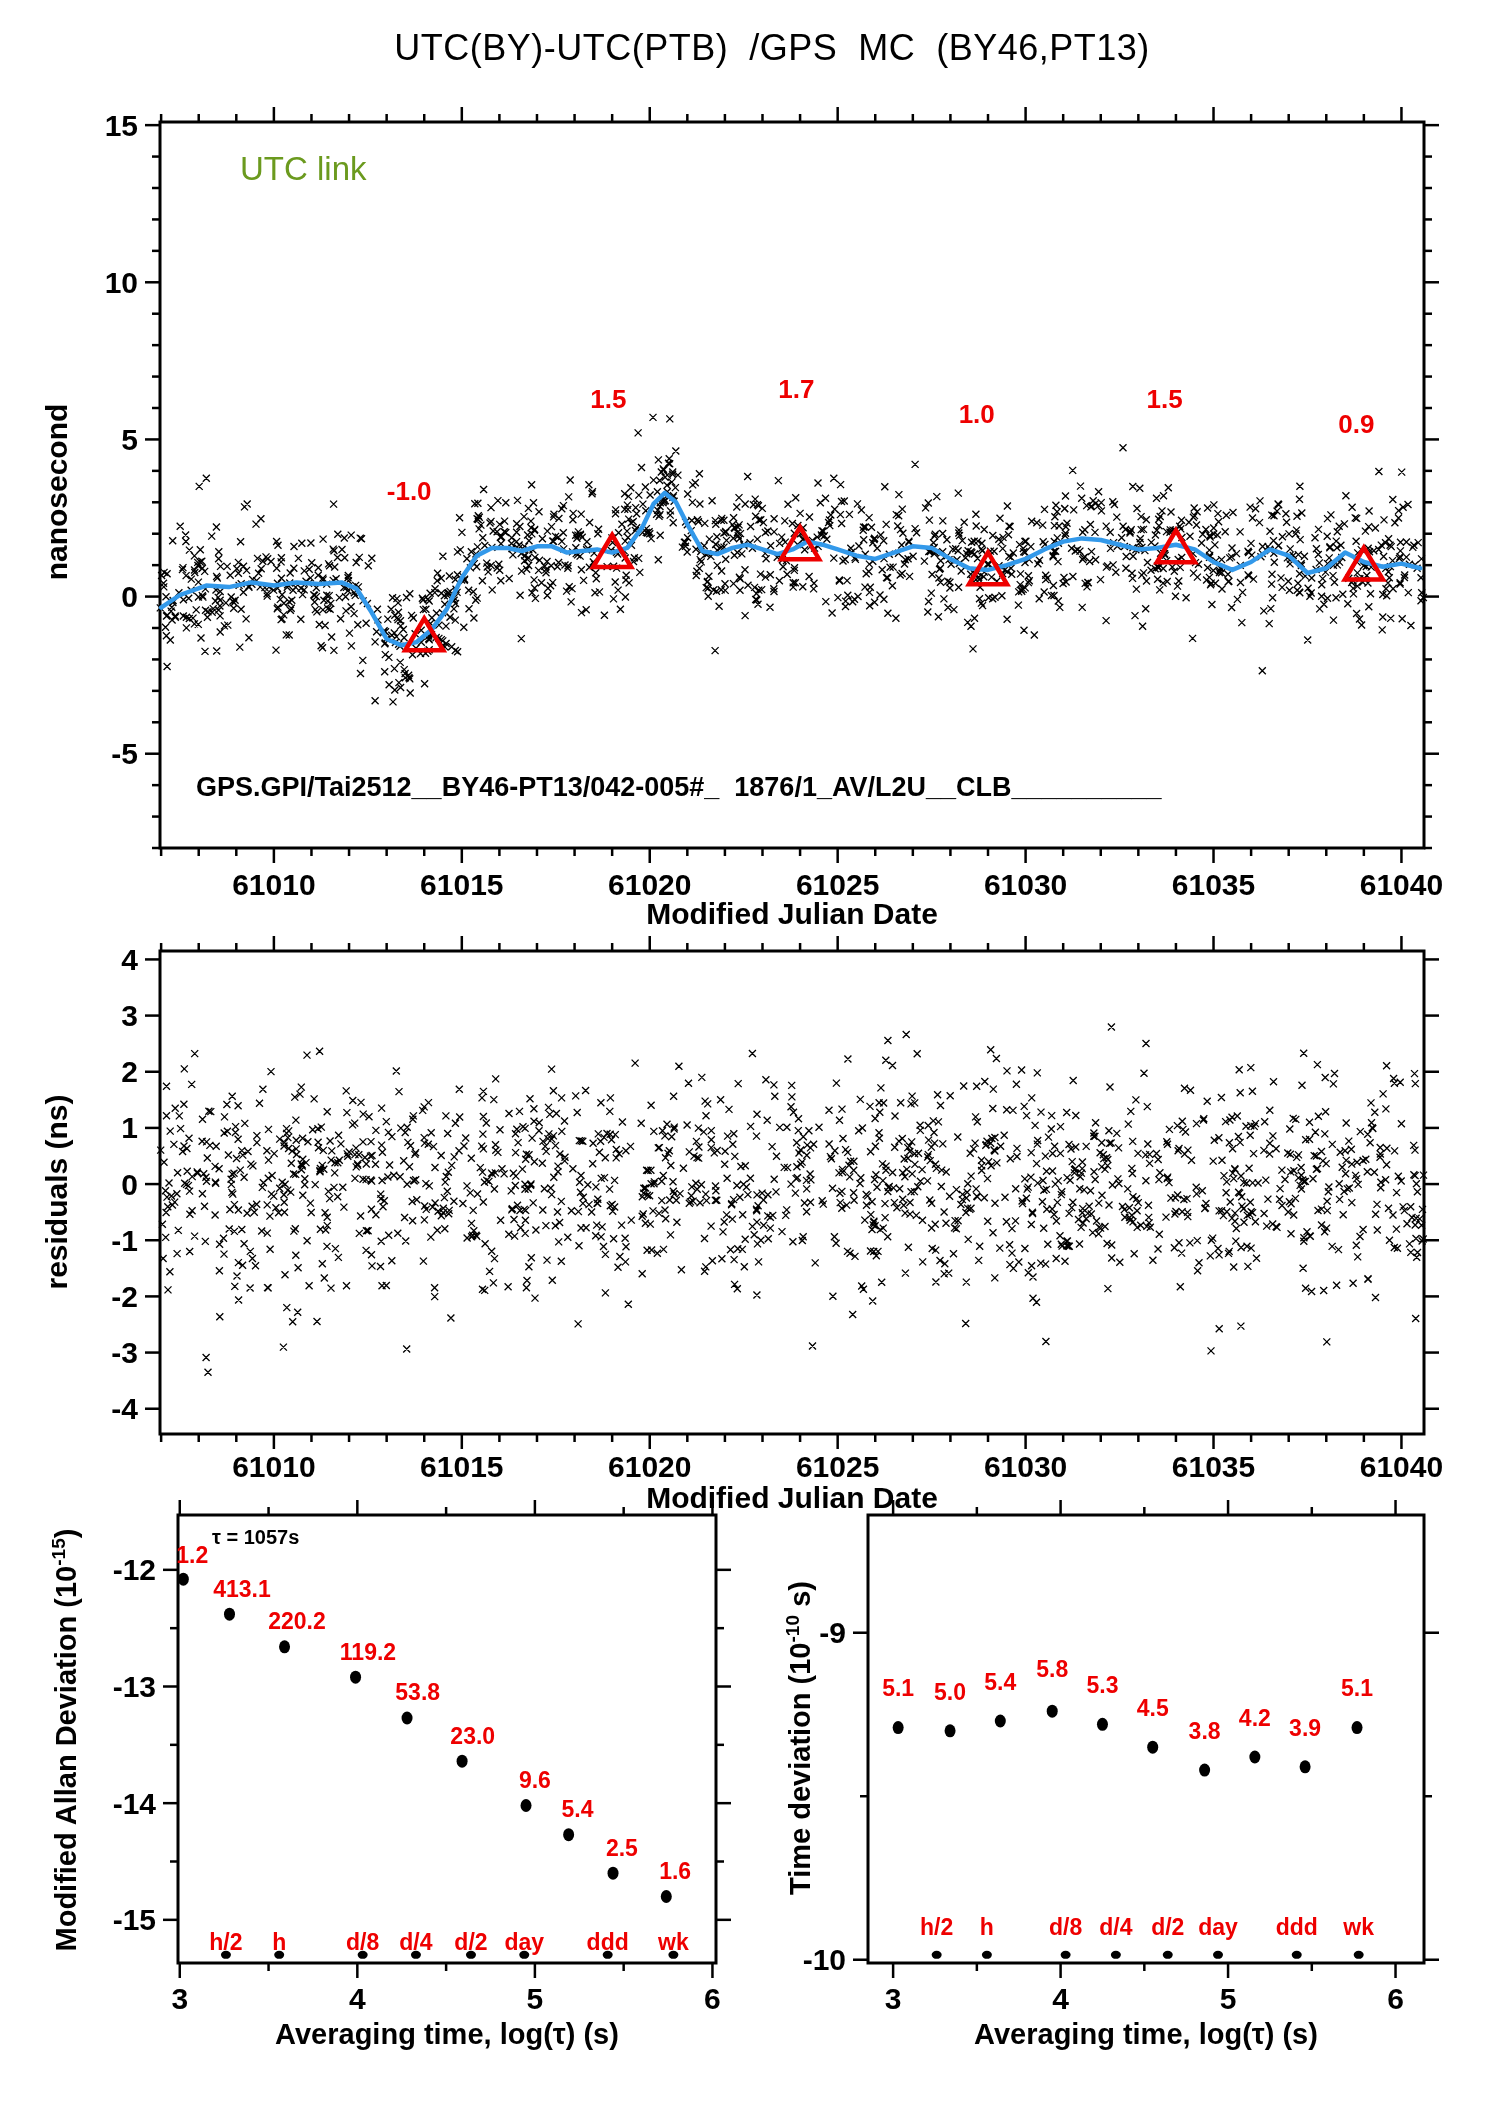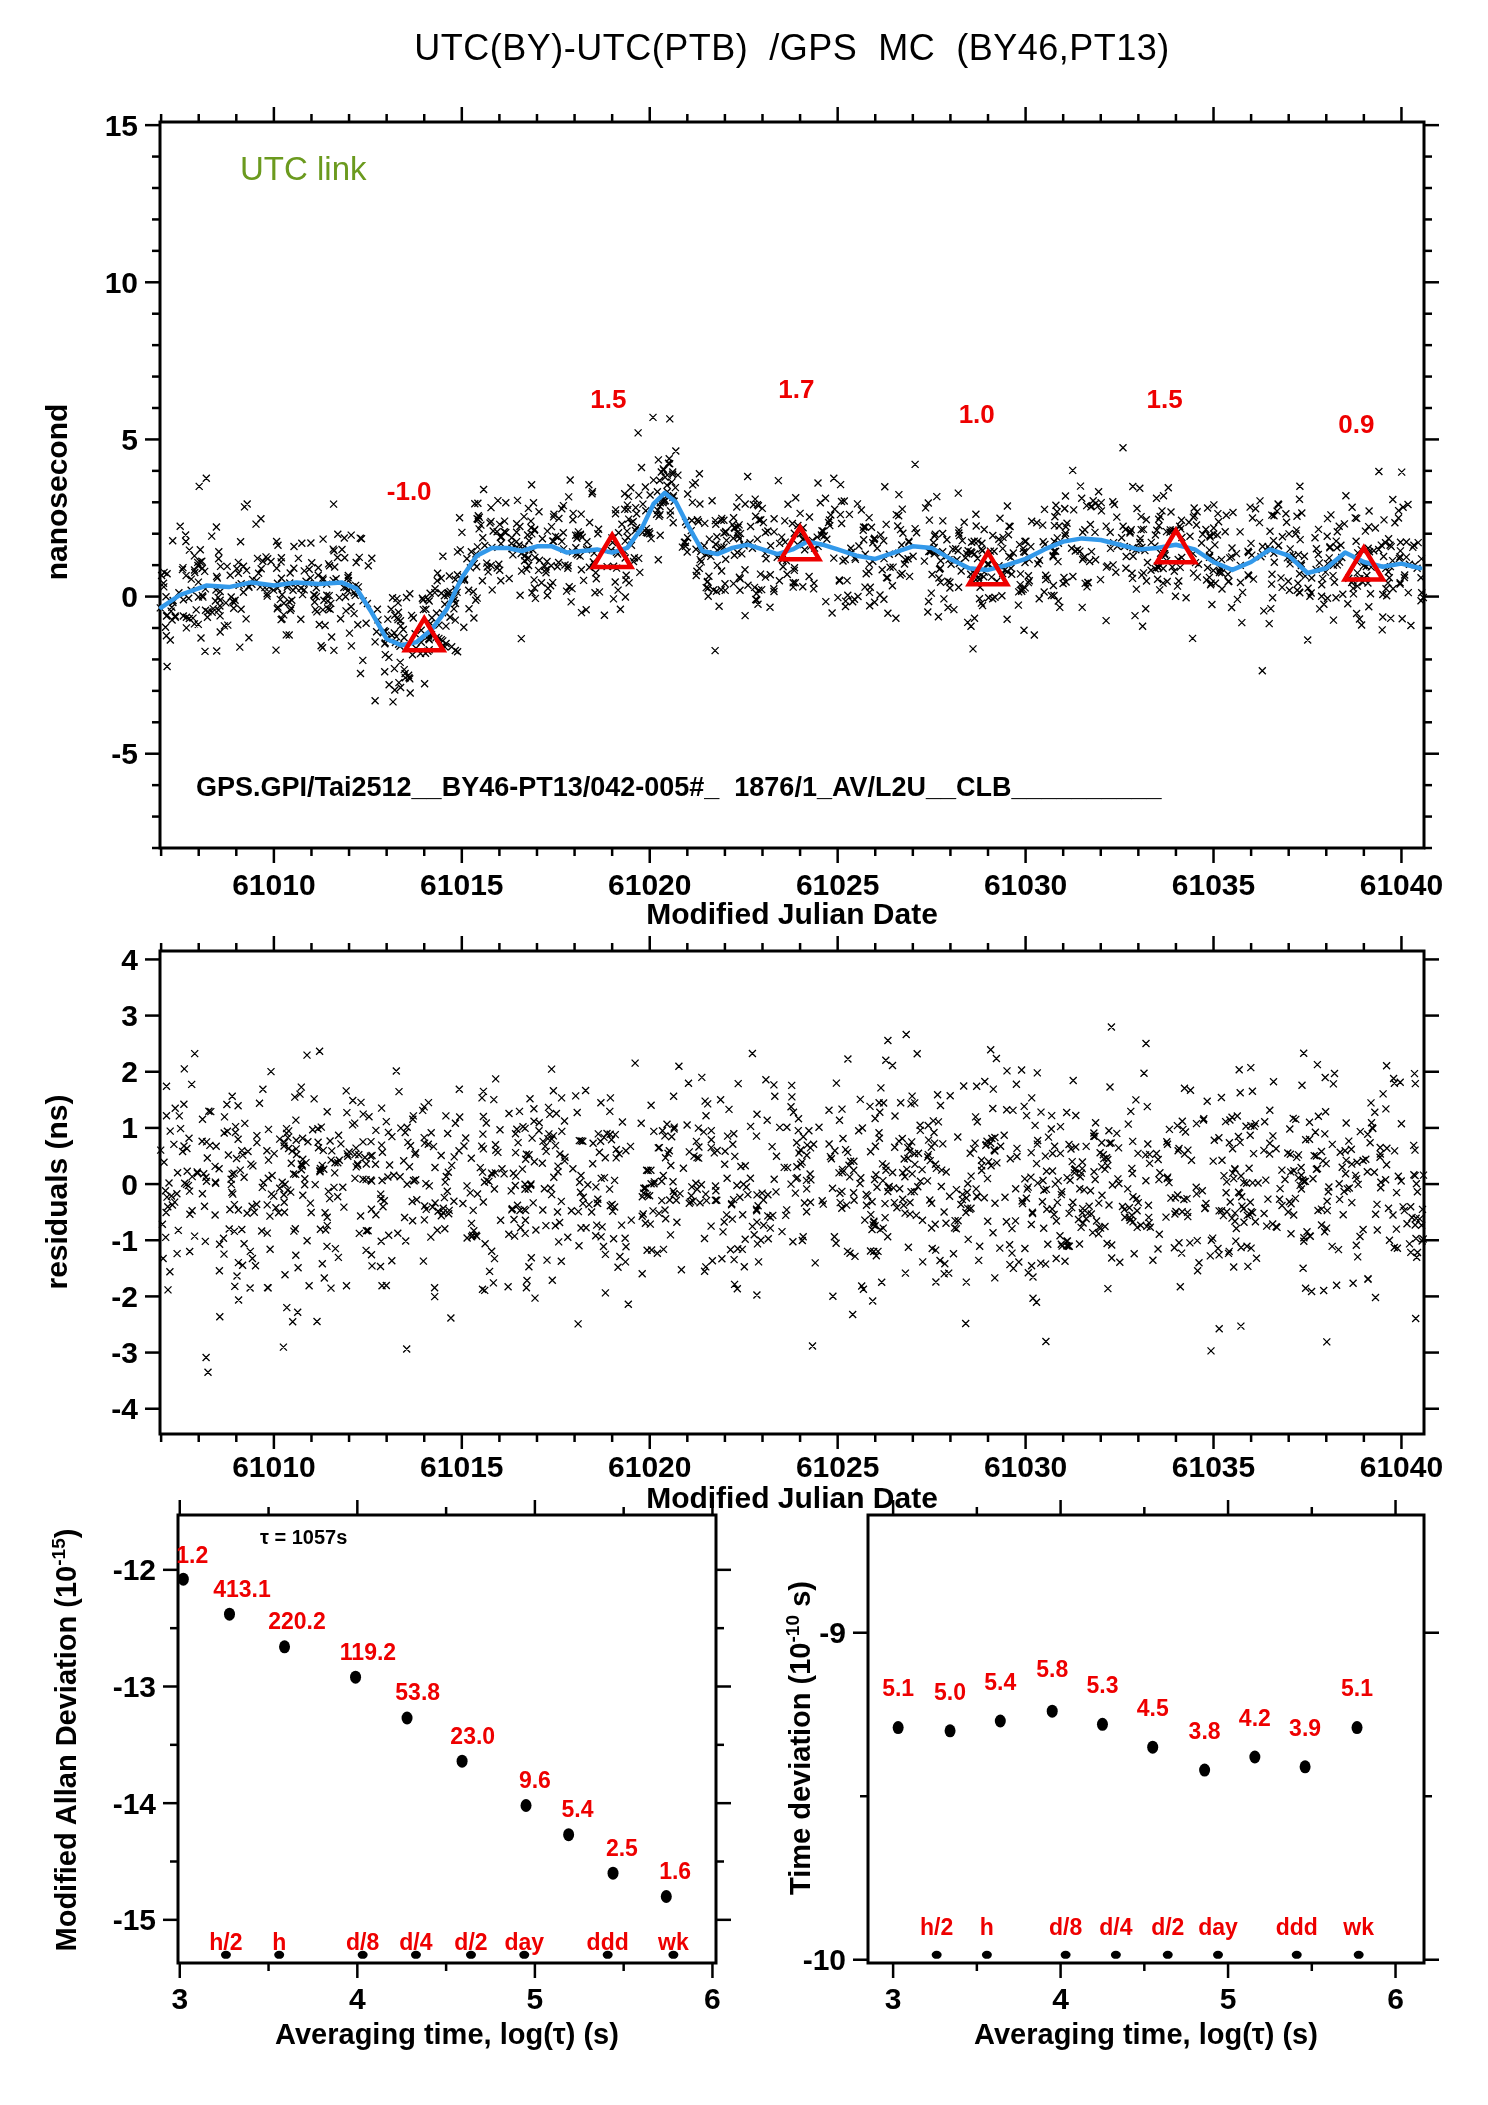--- a/index.html
+++ b/index.html
@@ -8,21 +8,21 @@
   #plot-svg{position:absolute;left:0;top:0;}
   .overlay{position:absolute;white-space:pre;}
   .fig-title{font-size:36px;font-weight:400;letter-spacing:0.5px;}
   .axis-title{font-weight:700;font-size:30px;}
   .axis-title-sm{font-weight:700;font-size:29px;}
   .rot{transform:translate(-50%,-50%) rotate(-90deg);}
   .ctr{transform:translate(-50%,-50%);}
   .utc-link{font-size:33px;font-weight:400;margin-left:44px;}
   .gps-line{font-size:27px;font-weight:700;letter-spacing:0px;}
   .max-line{font-size:24px;font-weight:700;}
-  .tau-line{font-size:20px;font-weight:700;margin-left:48px;}
+  .tau-line{font-size:20px;font-weight:700;}
   sup.e{font-size:66%;vertical-align:super;line-height:0;}
 </style>
 </head>
 <body>
 
 <div id="canvas">
 
   <svg id="plot-svg" width="1488" height="2105">
       <g>
         <rect x="160" y="122" width="1264" height="726" fill="none" stroke="#000" stroke-width="3"></rect>
@@ -446,21 +446,21 @@
           <text x="1065.6144578313254" y="1927.029197080292" text-anchor="middle" dominant-baseline="central" font-size="23" font-weight="700" fill="#ee0000">d/8</text>
           <text x="1115.855421686747" y="1927.029197080292" text-anchor="middle" dominant-baseline="central" font-size="23" font-weight="700" fill="#ee0000">d/4</text>
           <text x="1167.7710843373493" y="1927.029197080292" text-anchor="middle" dominant-baseline="central" font-size="23" font-weight="700" fill="#ee0000">d/2</text>
           <text x="1218.012048192771" y="1927.029197080292" text-anchor="middle" dominant-baseline="central" font-size="23" font-weight="700" fill="#ee0000">day</text>
           <text x="1296.7228915662652" y="1927.029197080292" text-anchor="middle" dominant-baseline="central" font-size="23" font-weight="700" fill="#ee0000">ddd</text>
           <text x="1358.686746987952" y="1927.029197080292" text-anchor="middle" dominant-baseline="central" font-size="23" font-weight="700" fill="#ee0000">wk</text>
         </g>
       </g>
     </svg>
 
-  <div class="overlay ctr fig-title" style="left:792px;top:48px;">UTC(BY)-UTC(PTB)  /GPS  MC  (BY46,PT13)</div>
+  <div class="overlay ctr fig-title" style="left:772px;top:48px;">UTC(BY)-UTC(PTB)  /GPS  MC  (BY46,PT13)</div>
 
   <div class="overlay utc-link" style="left:196px;top:150px;color:#6b9a1e;">UTC link</div>
 
   <div class="overlay gps-line" style="left:196px;top:772px;">GPS.GPI/Tai2512__BY46-PT13/042-005#_  1876/1_AV/L2U__CLB__________</div>
 
   <div class="overlay rot axis-title" style="left:57px;top:492px;">nanosecond</div>
 
   <div class="overlay ctr axis-title" style="left:792px;top:914px;">Modified Julian Date</div>
 
   <div class="overlay rot axis-title" style="left:57px;top:1192px;">residuals (ns)</div>

